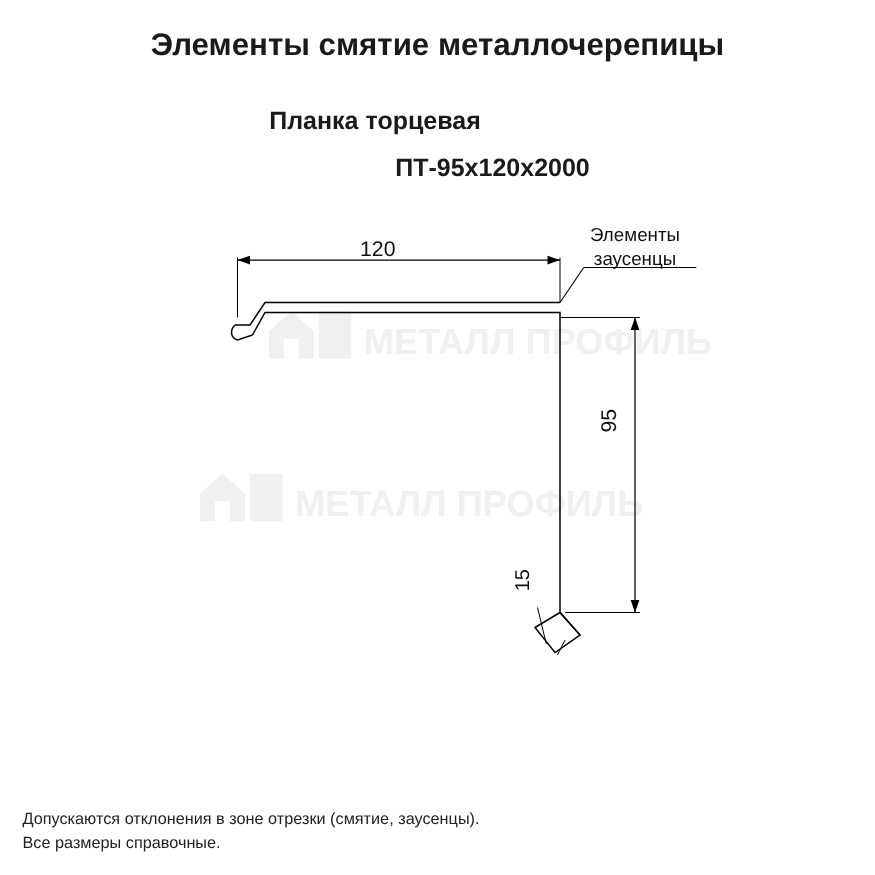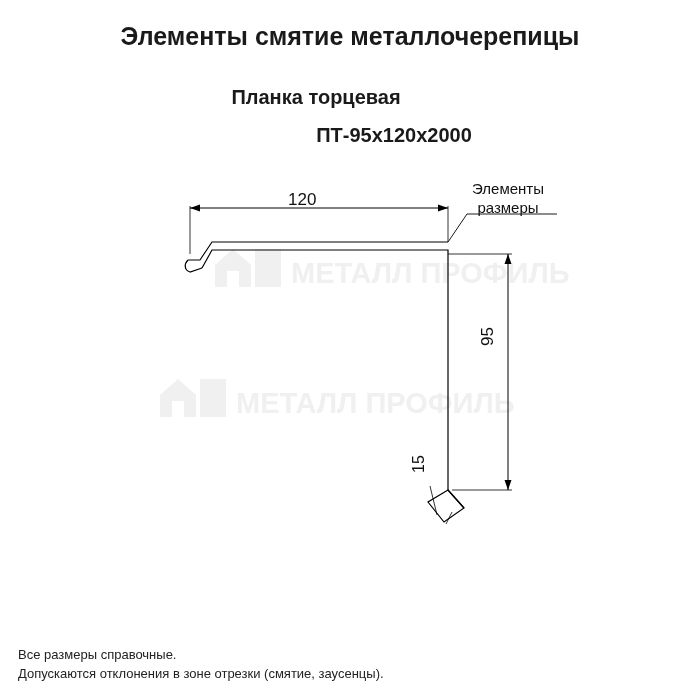--- a/index.html
+++ b/index.html
@@ -25,21 +25,21 @@
     left: 0;
     width: 700px;
     text-align: center;
     font-size: 25px;
     font-weight: bold;
     letter-spacing: 0px;
   }
   .subtitle {
     position: absolute;
     top: 86px;
-    left: 16px;
+    left: 0;
     width: 600px;
     text-align: center;
     font-size: 20px;
     font-weight: bold;
   }
   .code {
     position: absolute;
     top: 124px;
     left: 0;
     width: 700px;
@@ -164,22 +164,22 @@
         <path d="M436,92 L455,64" stroke-width="0.9"></path>
         <line x1="455" y1="64" x2="545" y2="64" stroke-width="0.9"></line>
       </g>
     </svg>
 
     <div class="label label-120">120</div>
     <div class="label label-95">95</div>
     <div class="label label-15">15</div>
     <div class="label label-face">
       <span>Элементы</span><br>
-      <span>размеры</span>
+      <span>заусенцы</span>
     </div>
   </div>
 
   <div class="footnotes">
+    <div>Допускаются отклонения в зоне отрезки (смятие, заусенцы).</div>
     <div>Все размеры справочные.</div>
-    <div>Допускаются отклонения в зоне отрезки (смятие, заусенцы).</div>
   </div>
 
 </div>
 
 </body></html>

